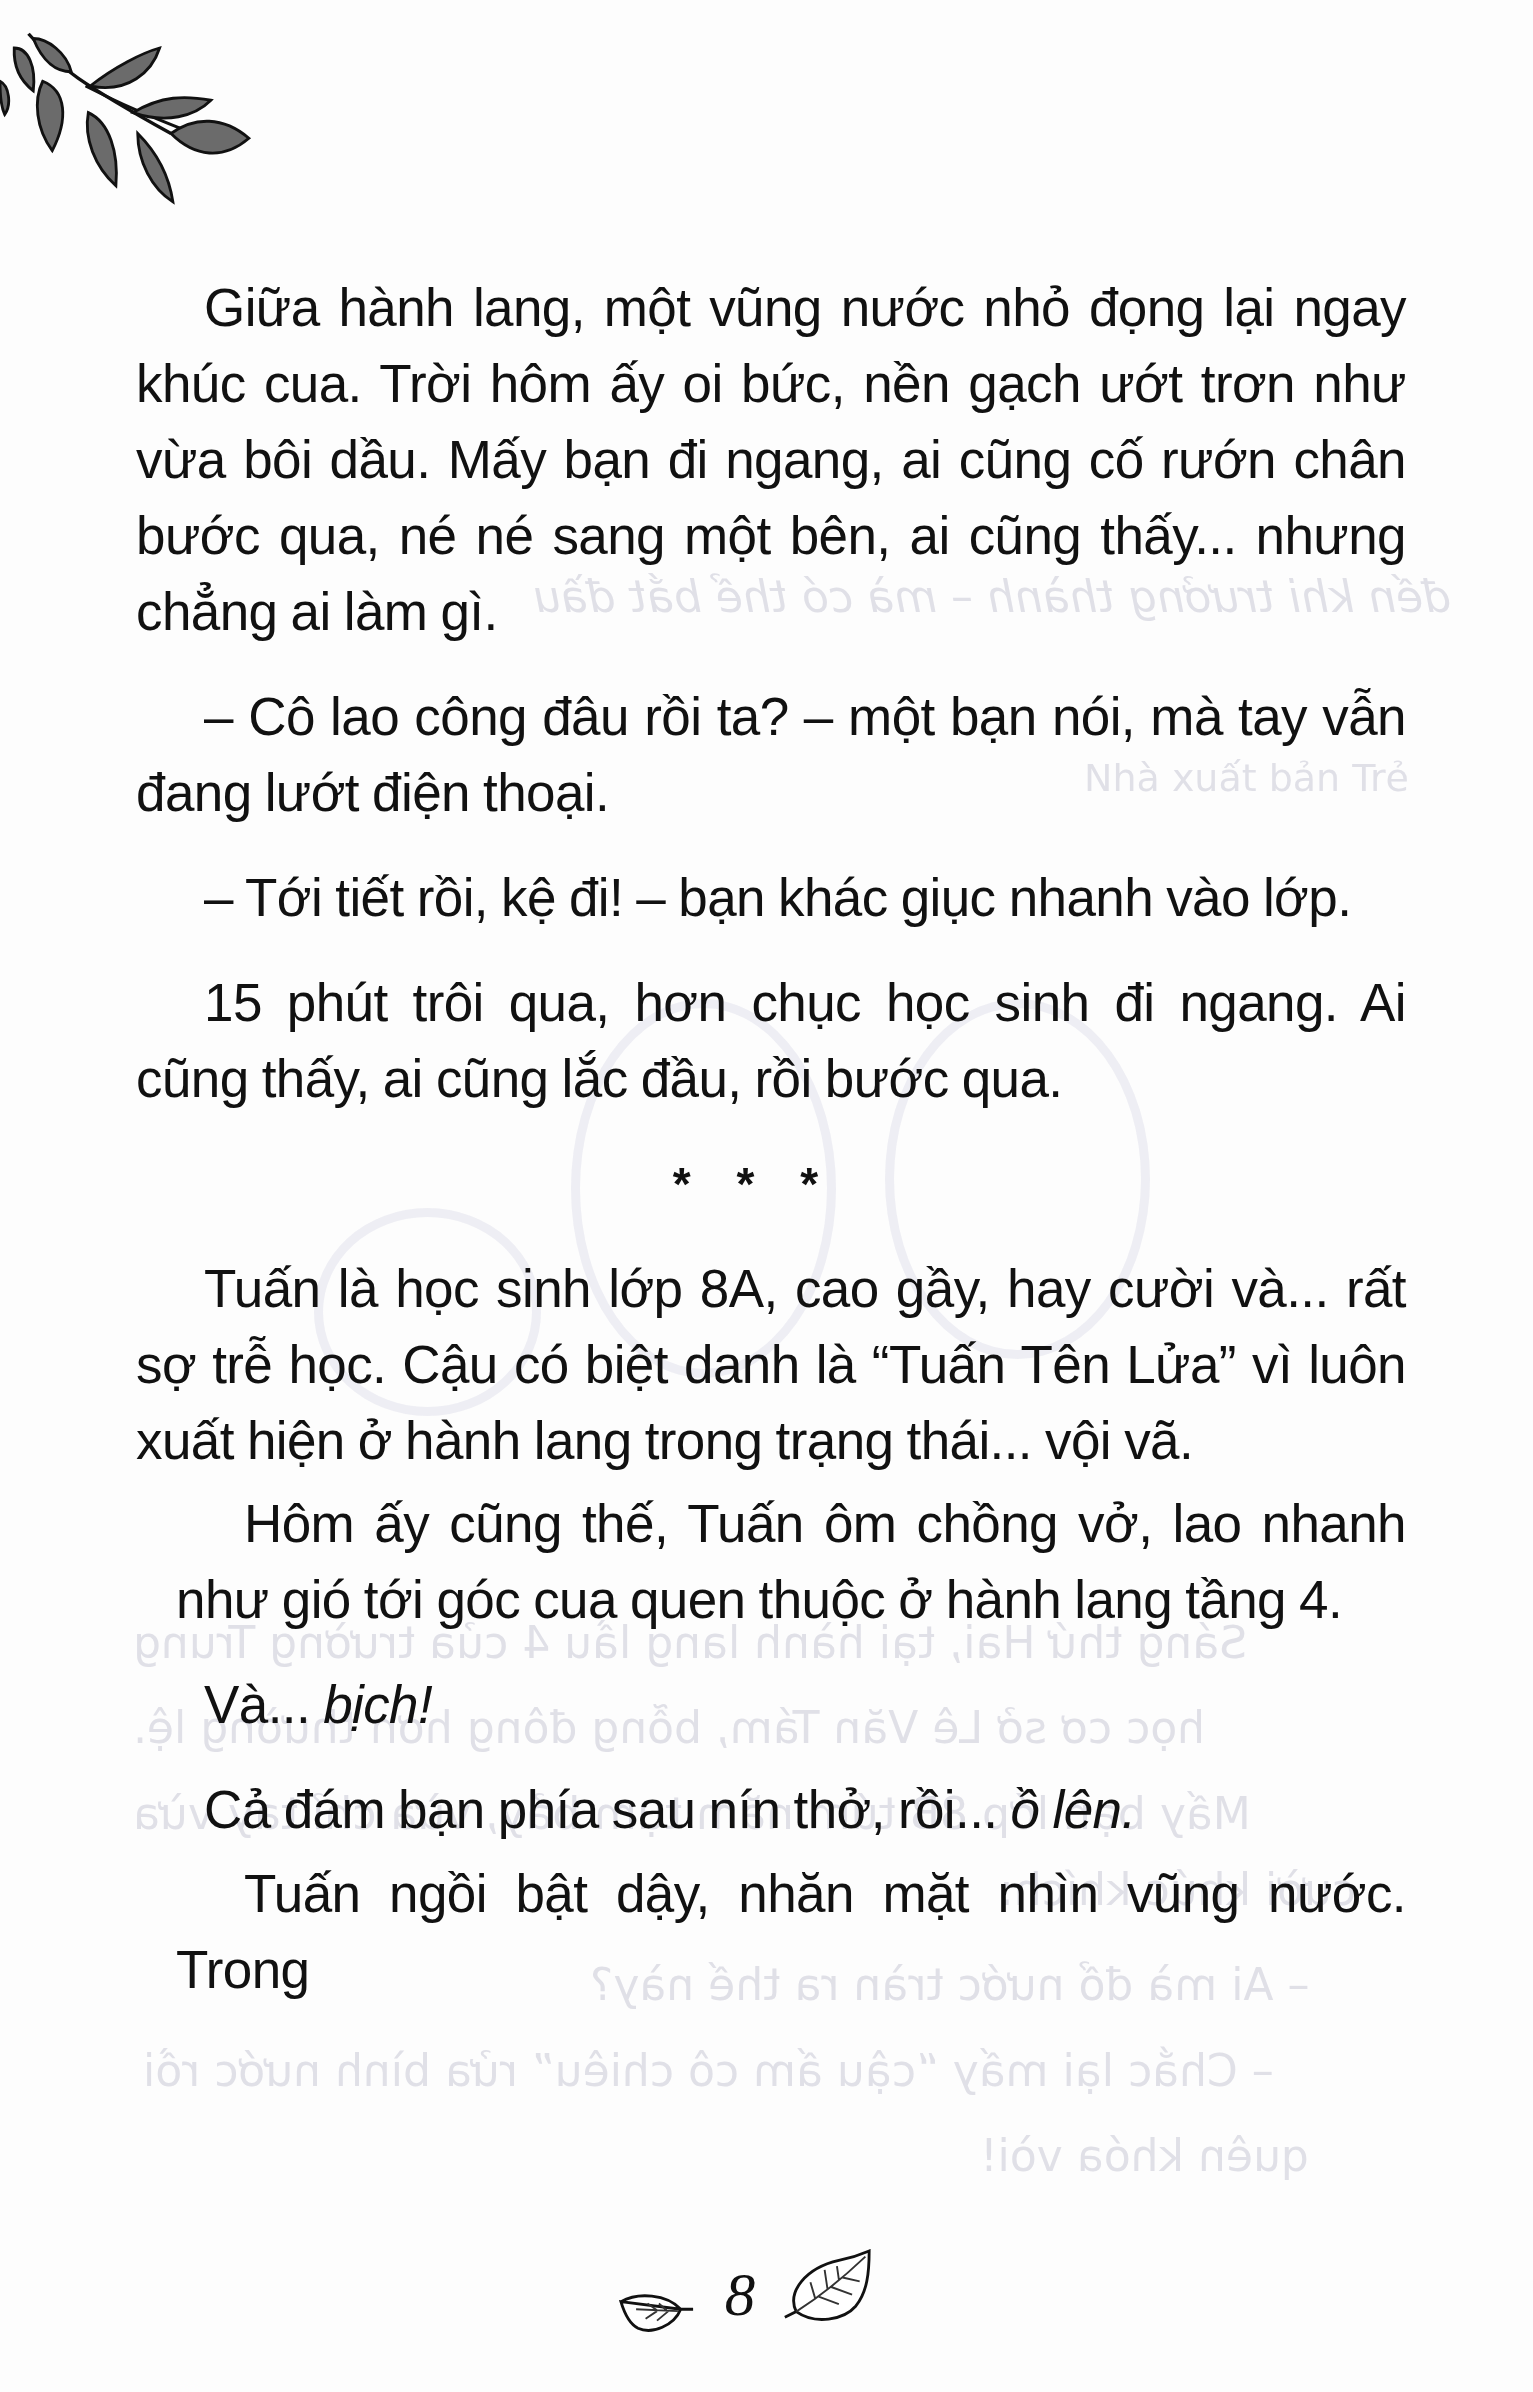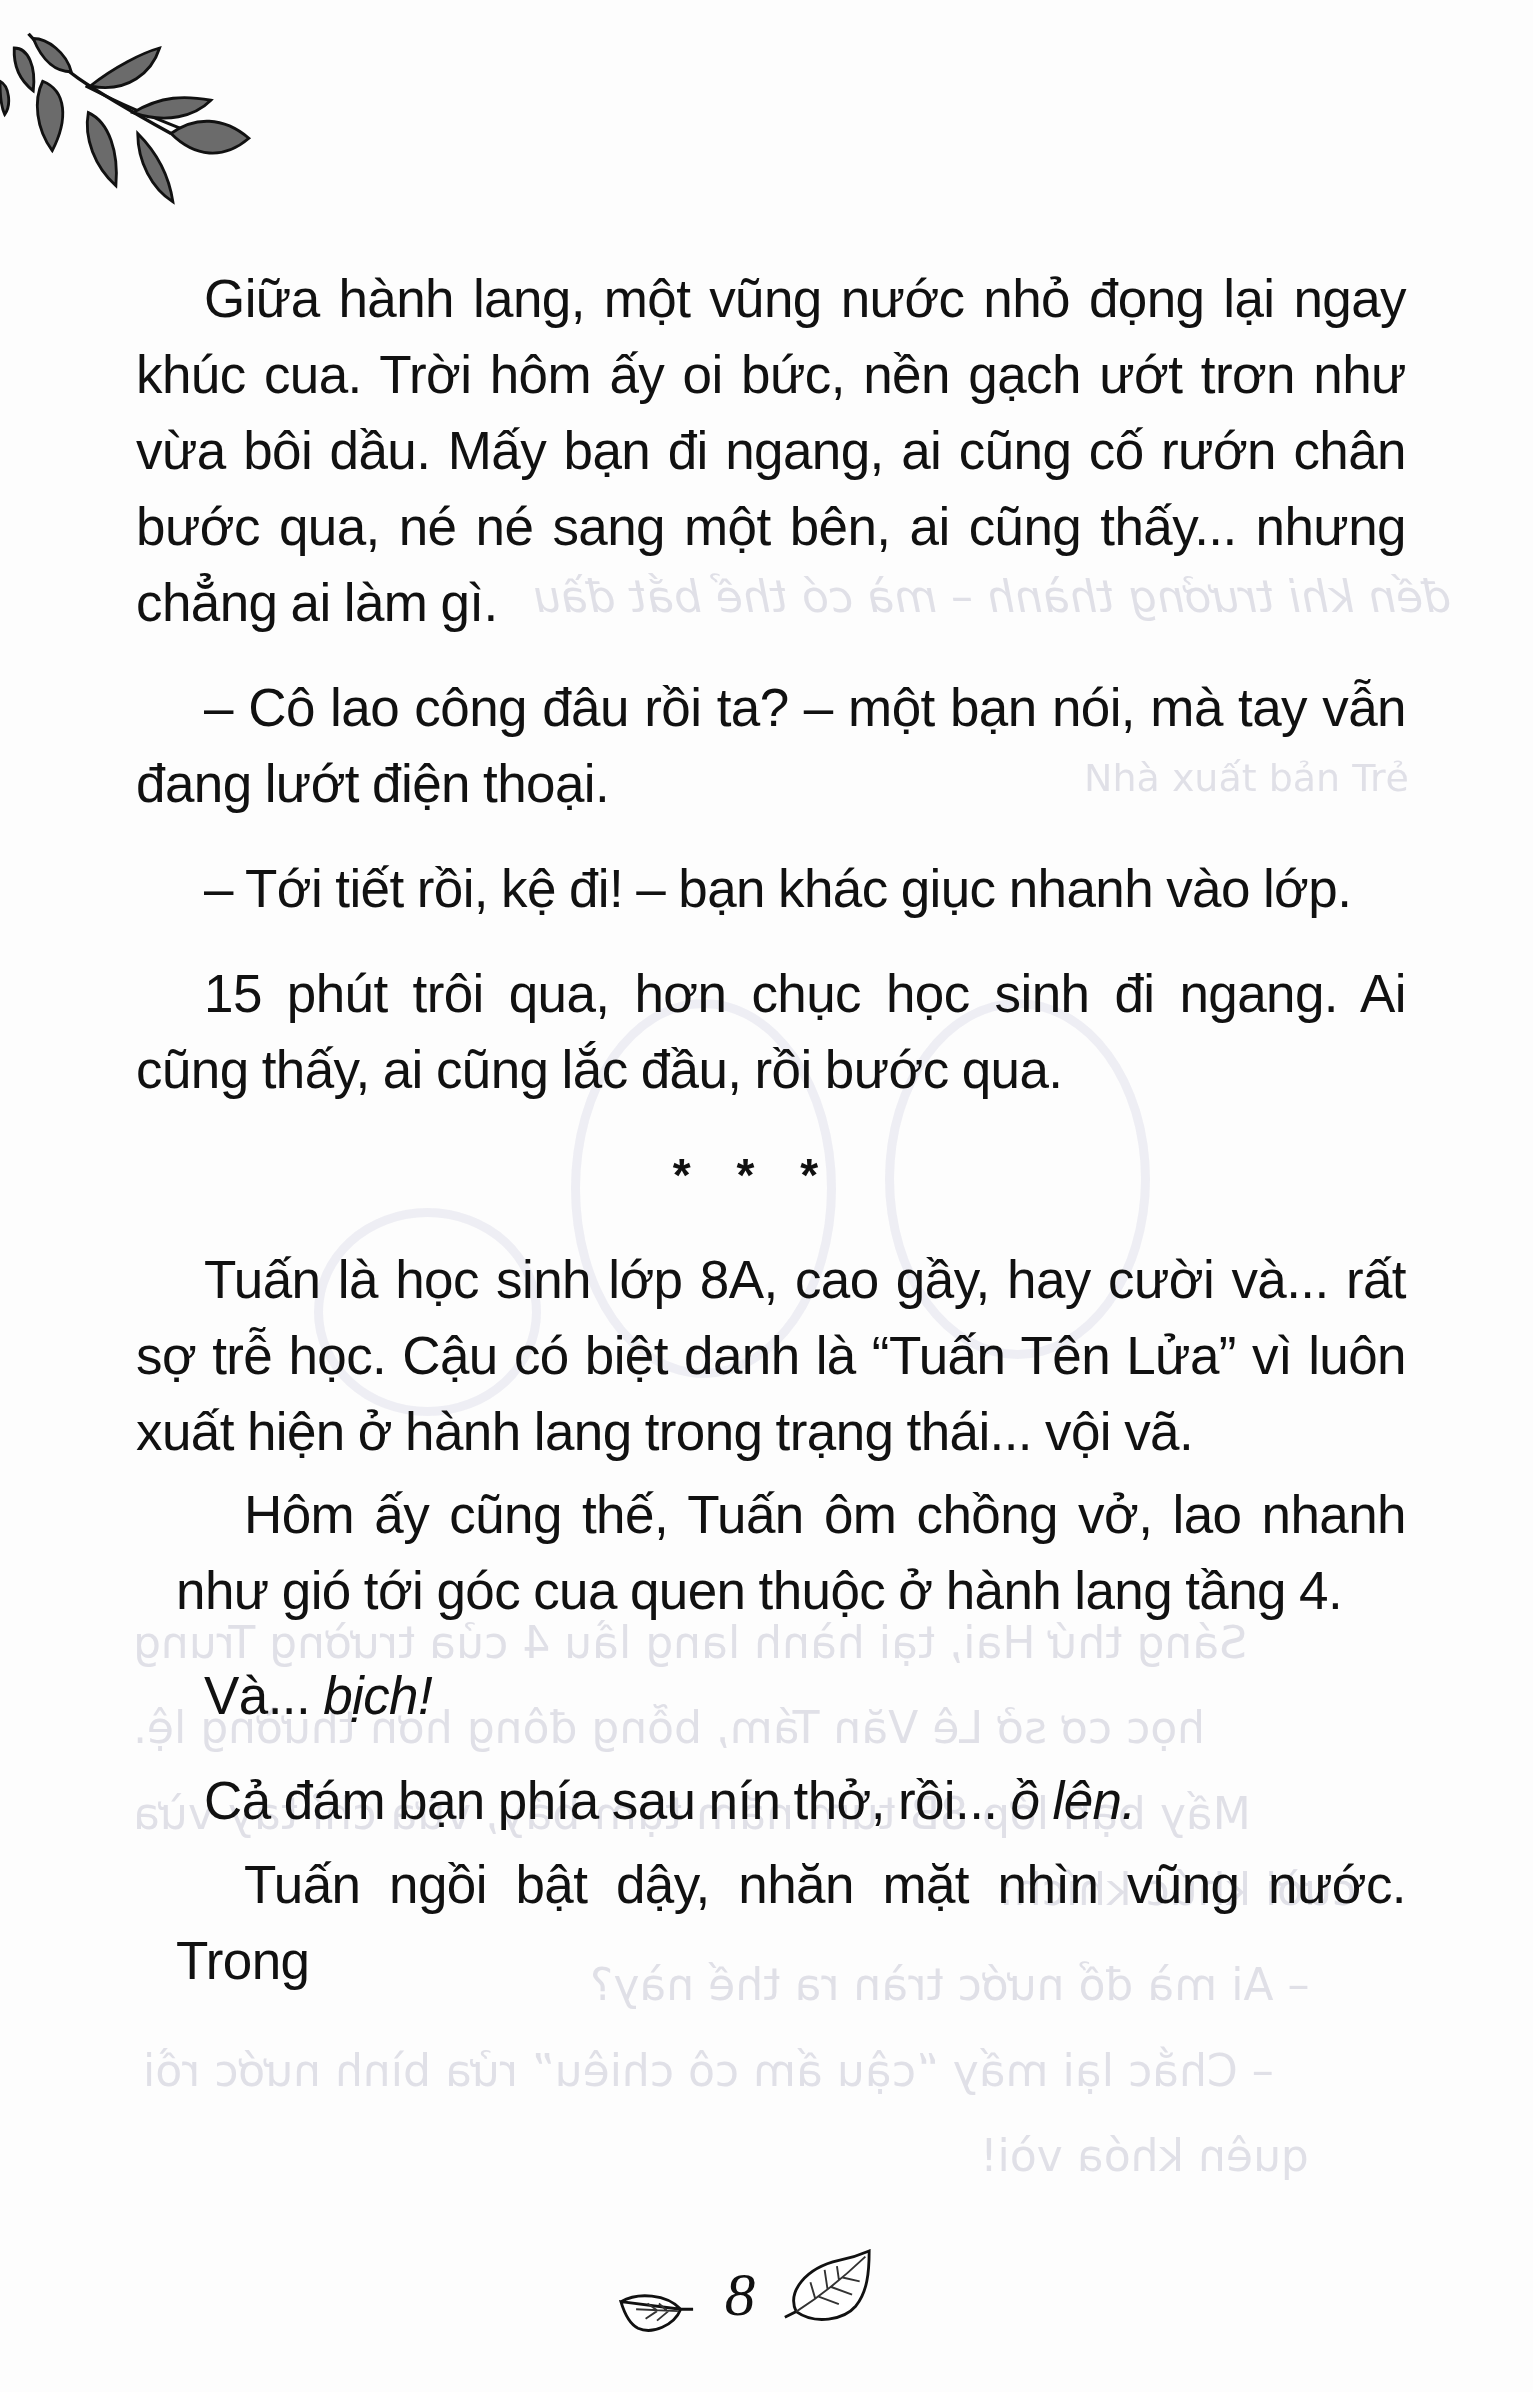--- a/index.html
+++ b/index.html
@@ -46,21 +46,21 @@
     position: absolute;
     left: 0;
     top: 9.5px;
     width: 304px;
     height: 209px;
   }
 
   .text-block {
     position: absolute;
     left: 136px;
-    top: 261px;
+    top: 270px;
     width: 1270px;
     font-size: 53px;
     line-height: 76px;
     text-align: justify;
     letter-spacing: -0.6px;
     word-spacing: -1px;
   }
   .text-block p {
     margin: 0;
     text-indent: 68px;

